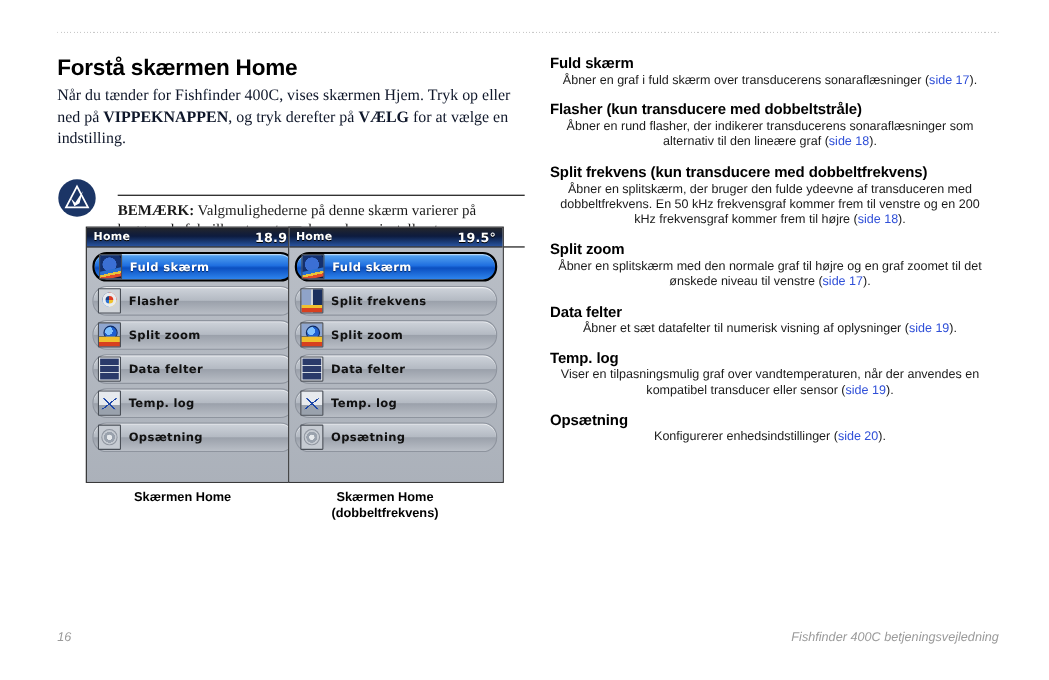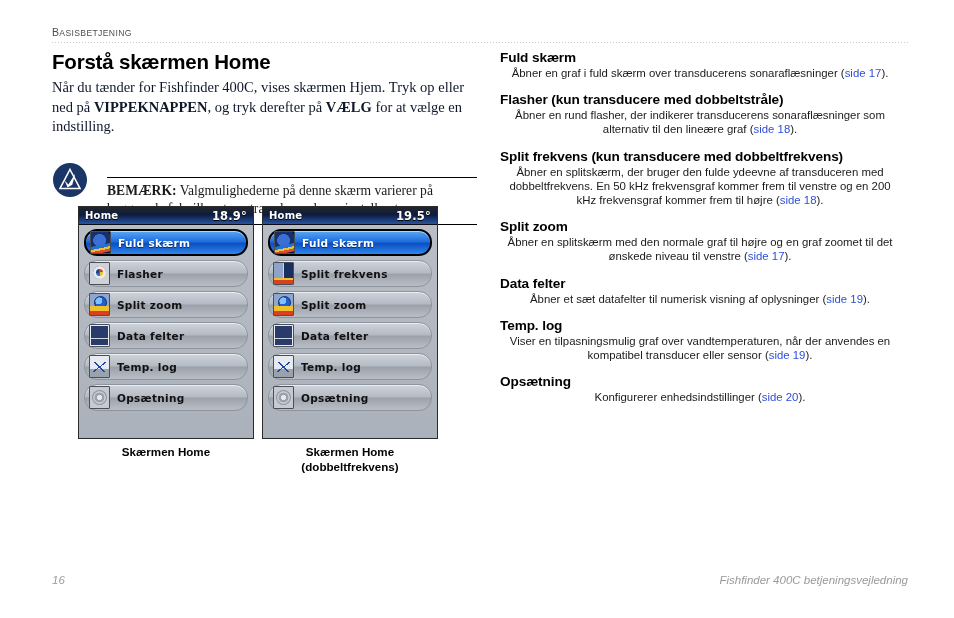--- a/index.html
+++ b/index.html
@@ -108,21 +108,21 @@
   
   .devices {
     position: absolute;
     left: 78px;
     top: 206px;
     width: 360px;
   }
   .device {
     position: absolute;
     top: 0;
-    width: 176px;
+    width: 196px;
     height: 233px;
     border: 1px solid #2b2b2b;
     box-sizing: border-box;
     background: #b7bcc4;
     overflow: hidden;
   }
   .device.left  { left: 0px; }
   .device.right { left: 184px; }
 
   .dev-titlebar {
@@ -290,21 +290,20 @@
     font-size: 11.5px;
     color: #9a9a9a;
   }
   #footer-page  { left: 52px; }
   #footer-title { right: 46px; }
 </style>
 </head>
 <body>
 
 <div id="running-header">
-  <span class="rh-text"><span>B</span><span class="caps-small">ASISBETJENING</span></span>
   <div class="rh-rule"></div>
 </div>
 
 <div class="col-left">
 
   <h1 class="section-title">Forstå skærmen Home</h1>
 
   <p class="body-text"><span>Når du tænder for Fishfinder 400C, vises skærmen Hjem. Tryk op eller ned på </span><b>VIPPEKNAPPEN</b><span>, og tryk derefter på </span><b>VÆLG</b><span> for at vælge en indstilling.</span></p>
 
   <div class="note-wrap">

